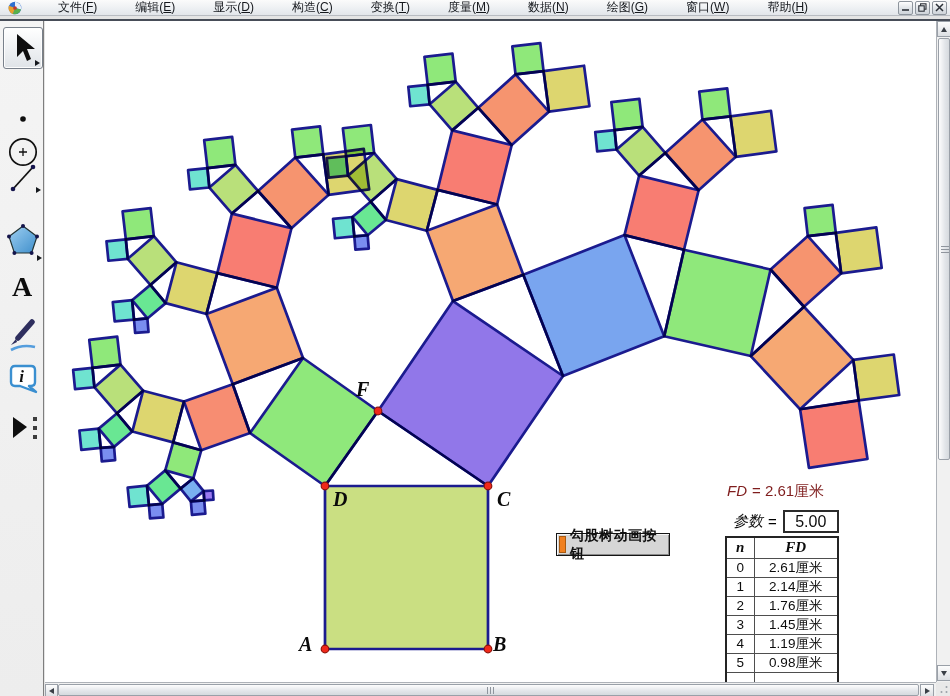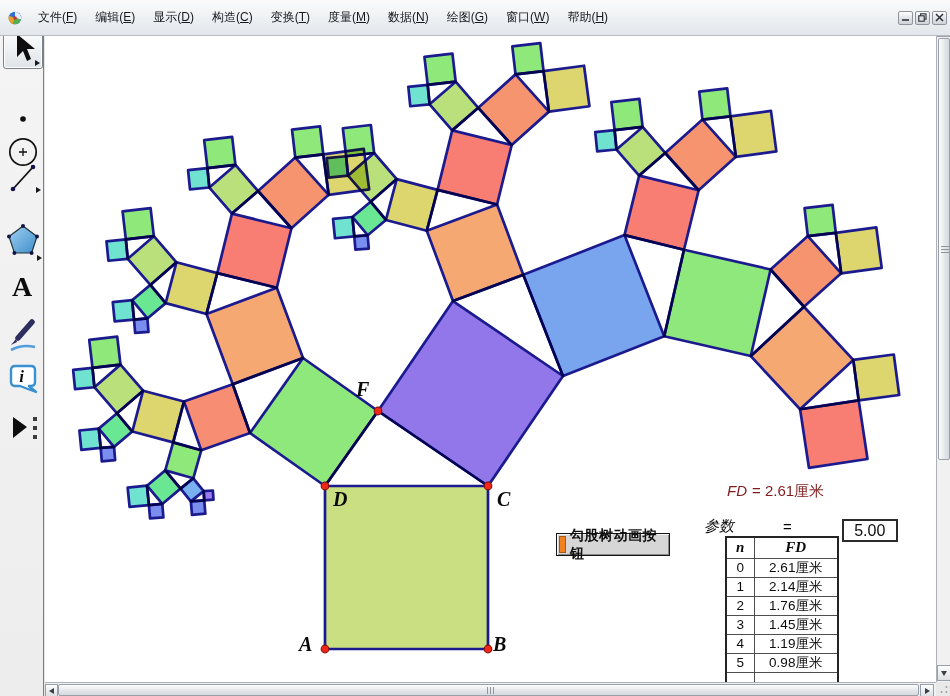--- a/index.html
+++ b/index.html
@@ -1,22 +1,22 @@
 <!DOCTYPE html>
 <html><head>
 <meta charset="utf-8">
 <style>
   * { margin:0; padding:0; box-sizing:border-box; }
   html,body { width:950px; height:696px; }
   body { font-family:"Liberation Sans","DejaVu Sans",sans-serif; background:#e4e4e4; position:relative; overflow:hidden; }
 
   
-  .menubar { position:absolute; left:0; top:0; width:950px; height:36px;
+  .menubar { position:absolute; left:0; top:0; width:950px; height:16px;
     background:linear-gradient(#fbfbfb,#eceff2 60%,#e3e6ea); border-bottom:1px solid #b8bcc2;
-    display:flex; align-items:center; z-index:40; }
+    display:flex; align-items:center; z-index:40;gap:20px; }
   .app-icon { width:14px; height:14px; margin:0 7px 0 8px; flex:0 0 auto; }
   .menu-item { font-size:12px; color:#15181d; padding:0 9px; height:19px; line-height:18px; cursor:default; }
   .menu-item u { text-decoration:underline; }
   .win-buttons { margin-left:auto; display:flex; gap:2px; padding-right:3px; }
   .win-btn { width:15px; height:14px; border:1px solid #8e959d;
     background:linear-gradient(#ffffff,#dfe3e7 55%,#cfd4da); border-radius:2px;
     display:flex; align-items:center; justify-content:center; }
   .menu-darkline { position:absolute; left:0; top:19px; width:950px; height:2px; background:#474d58; z-index:39; }
 
   
@@ -37,25 +37,25 @@
     background:#ffffff; overflow:hidden; z-index:10; }
   .sketch svg.tree { position:absolute; left:0; top:0; isolation:isolate; }
 
   .pt-label { position:absolute; font-family:"Liberation Serif","DejaVu Serif",serif;
     font-style:italic; font-weight:bold; font-size:20px; color:#0a0a0a; line-height:1; z-index:12; }
 
   .fd-text { position:absolute; left:682px; top:461px; font-size:15px; color:#7f1d1d; z-index:12; }
   .fd-text .mname { font-style:italic; }
   .fd-text .mval { margin-left:5px; }
 
-  .param-row { position:absolute; left:659px; top:489px; display:flex; align-items:center; z-index:12;gap:44px; }
+  .param-row { position:absolute; left:688px; top:489px; display:flex; align-items:center; z-index:12; }
   .param-row .pname { font-style:italic; font-size:15px; color:#0c0c0c; }
   .param-row .peq { font-size:15px; margin:0 6px 0 5px; }
   .param-box { width:56px; height:23px; border:2px solid #2b2b2b; background:#ffffff;
-    font-size:16px; color:#0c0c0c; display:flex; align-items:center; justify-content:center;margin-top:9px; }
+    font-size:16px; color:#0c0c0c; display:flex; align-items:center; justify-content:center; }
 
   .action-btn { position:absolute; left:511px; top:512px; width:114px; height:23px;
     border:1px solid #151515; background:#d6d6d6;
     box-shadow:inset 1px 1px 0 #f6f6f6, inset -1px -1px 0 #8a8a8a;
     display:flex; align-items:center; z-index:12; cursor:pointer; }
   .action-stripe { width:7px; height:17px; margin:0 4px 0 2px; background:#f08020; border:1px solid #a85a12; }
   .action-label { font-size:14px; font-weight:600; color:#101010; letter-spacing:0.5px; }
 
   .gsp-table { position:absolute; left:680px; top:515px; border-collapse:collapse;
     background:#ffffff; border:2px solid #242424; z-index:12; }

